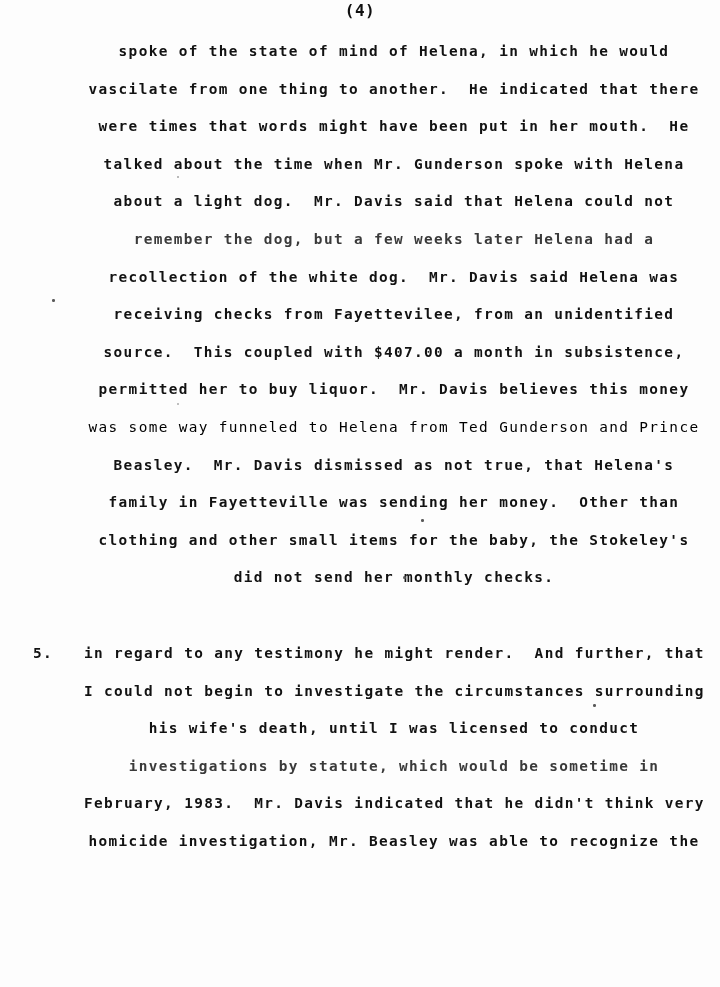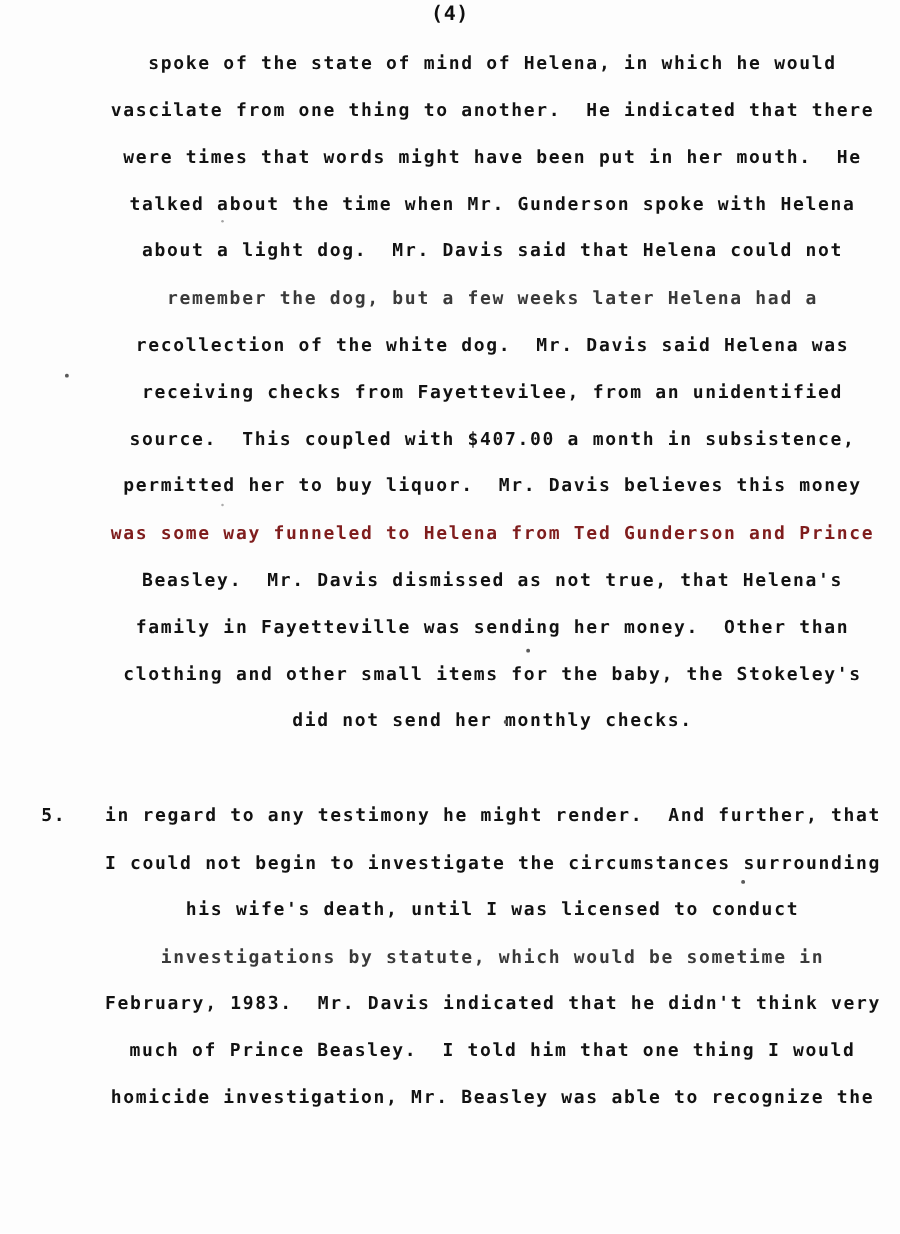--- a/index.html
+++ b/index.html
@@ -53,22 +53,22 @@
     font-size: 14.4px;
     letter-spacing: 1.35px;
     color: #121212;
     white-space: pre;
     font-weight: 600;
     -webkit-font-smoothing: none;
   }
 
   
   .line.faint {
-    color: #7f1d1d;
-    font-weight: 700;
+    color: #000000;
+    font-weight: 400;
   }
 
   .line.semi-faint {
     color: #3a3a3a;
   }
 
   
   .marker {
     position: absolute;
     left: -51px;
@@ -120,21 +120,20 @@
         <div class="line">clothing and other small items for the baby, the Stokeley's</div>
         <div class="line">did not send her monthly checks.</div>
       </div>
       <div class="para">
         <div class="marker">5.</div>
         <div class="line">in regard to any testimony he might render.  And further, that</div>
         <div class="line">I could not begin to investigate the circumstances surrounding</div>
         <div class="line">his wife's death, until I was licensed to conduct</div>
         <div class="line semi-faint">investigations by statute, which would be sometime in</div>
         <div class="line">February, 1983.  Mr. Davis indicated that he didn't think very</div>
-        <div class="line">much of Prince Beasley.  I told him that one thing I would</div>
         <div class="line">homicide investigation, Mr. Beasley was able to recognize the</div>
       </div>
     </div>
 
   <div class="speck s1"></div>
   <div class="speck s2"></div>
   <div class="speck s3"></div>
   <div class="speck s4"></div>
   <div class="speck s5"></div>
   <div class="speck s6"></div>

